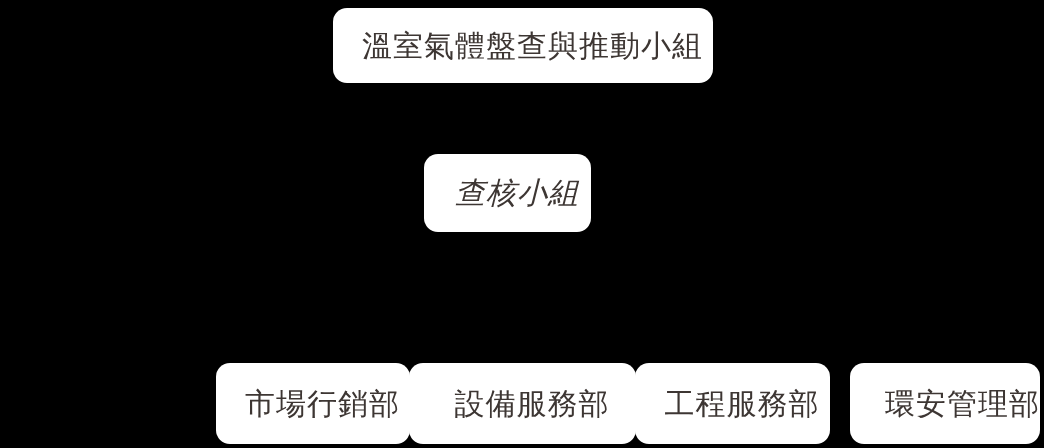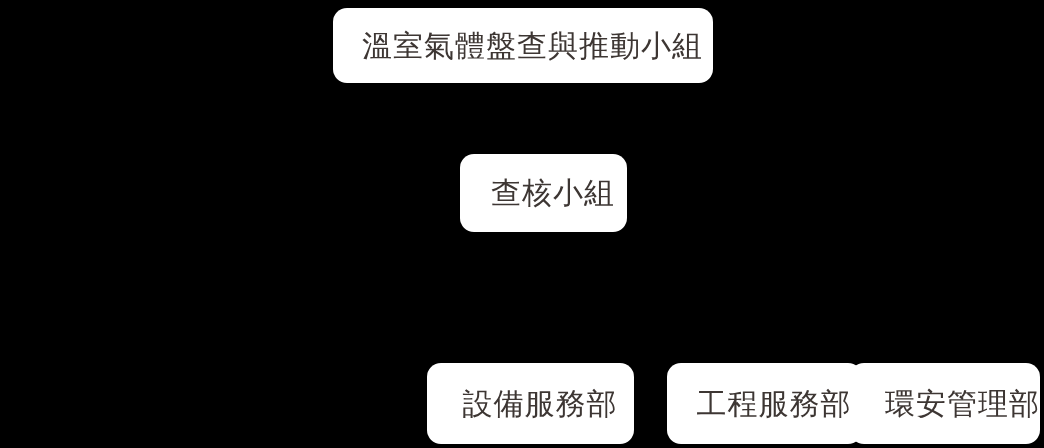--- a/index.html
+++ b/index.html
@@ -30,43 +30,46 @@
     font-size: 30px;
     font-weight: 300;
     letter-spacing: 1px;
     line-height: 1;
     white-space: nowrap;
     text-indent: 1px; 
   }
   
   #root-box   { left: 333px; top: 8px;   width: 380px; height: 75px; }
   
-  #audit-box  { left: 460px; top: 154px; width: 167px; height: 78px; }
+  #audit-box  { left: 424px; top: 154px; width: 167px; height: 78px; font-style: italic; }
   
   .dept       { top: 363px; height: 81px; }
   #dept-0 { left: 7px;   width: 190px; }
   #dept-1 { left: 216px; width: 194px; }
-  #dept-2 { left: 427px; width: 207px; }
-  #dept-3 { left: 667px; width: 195px; }
+  #dept-2 { left: 409px; width: 227px; }
+  #dept-3 { left: 635px; width: 195px; }
   #dept-4 { left: 850px; width: 190px; justify-content: flex-end; }
 </style>
 </head>
 <body>
 
 <div id="stage">
 
   <div class="node" id="root-box">
     <span class="label">溫室氣體盤查與推動小組</span>
   </div>
 
   <div class="node" id="audit-box">
     <span class="label">查核小組</span>
   </div>
 
 
+  <div class="node dept" id="dept-1">
+    <span class="label">市場行銷部</span>
+  </div>
 
   <div class="node dept" id="dept-2">
     <span class="label">設備服務部</span>
   </div>
 
   <div class="node dept" id="dept-3">
     <span class="label">工程服務部</span>
   </div>
 
   <div class="node dept" id="dept-4">

